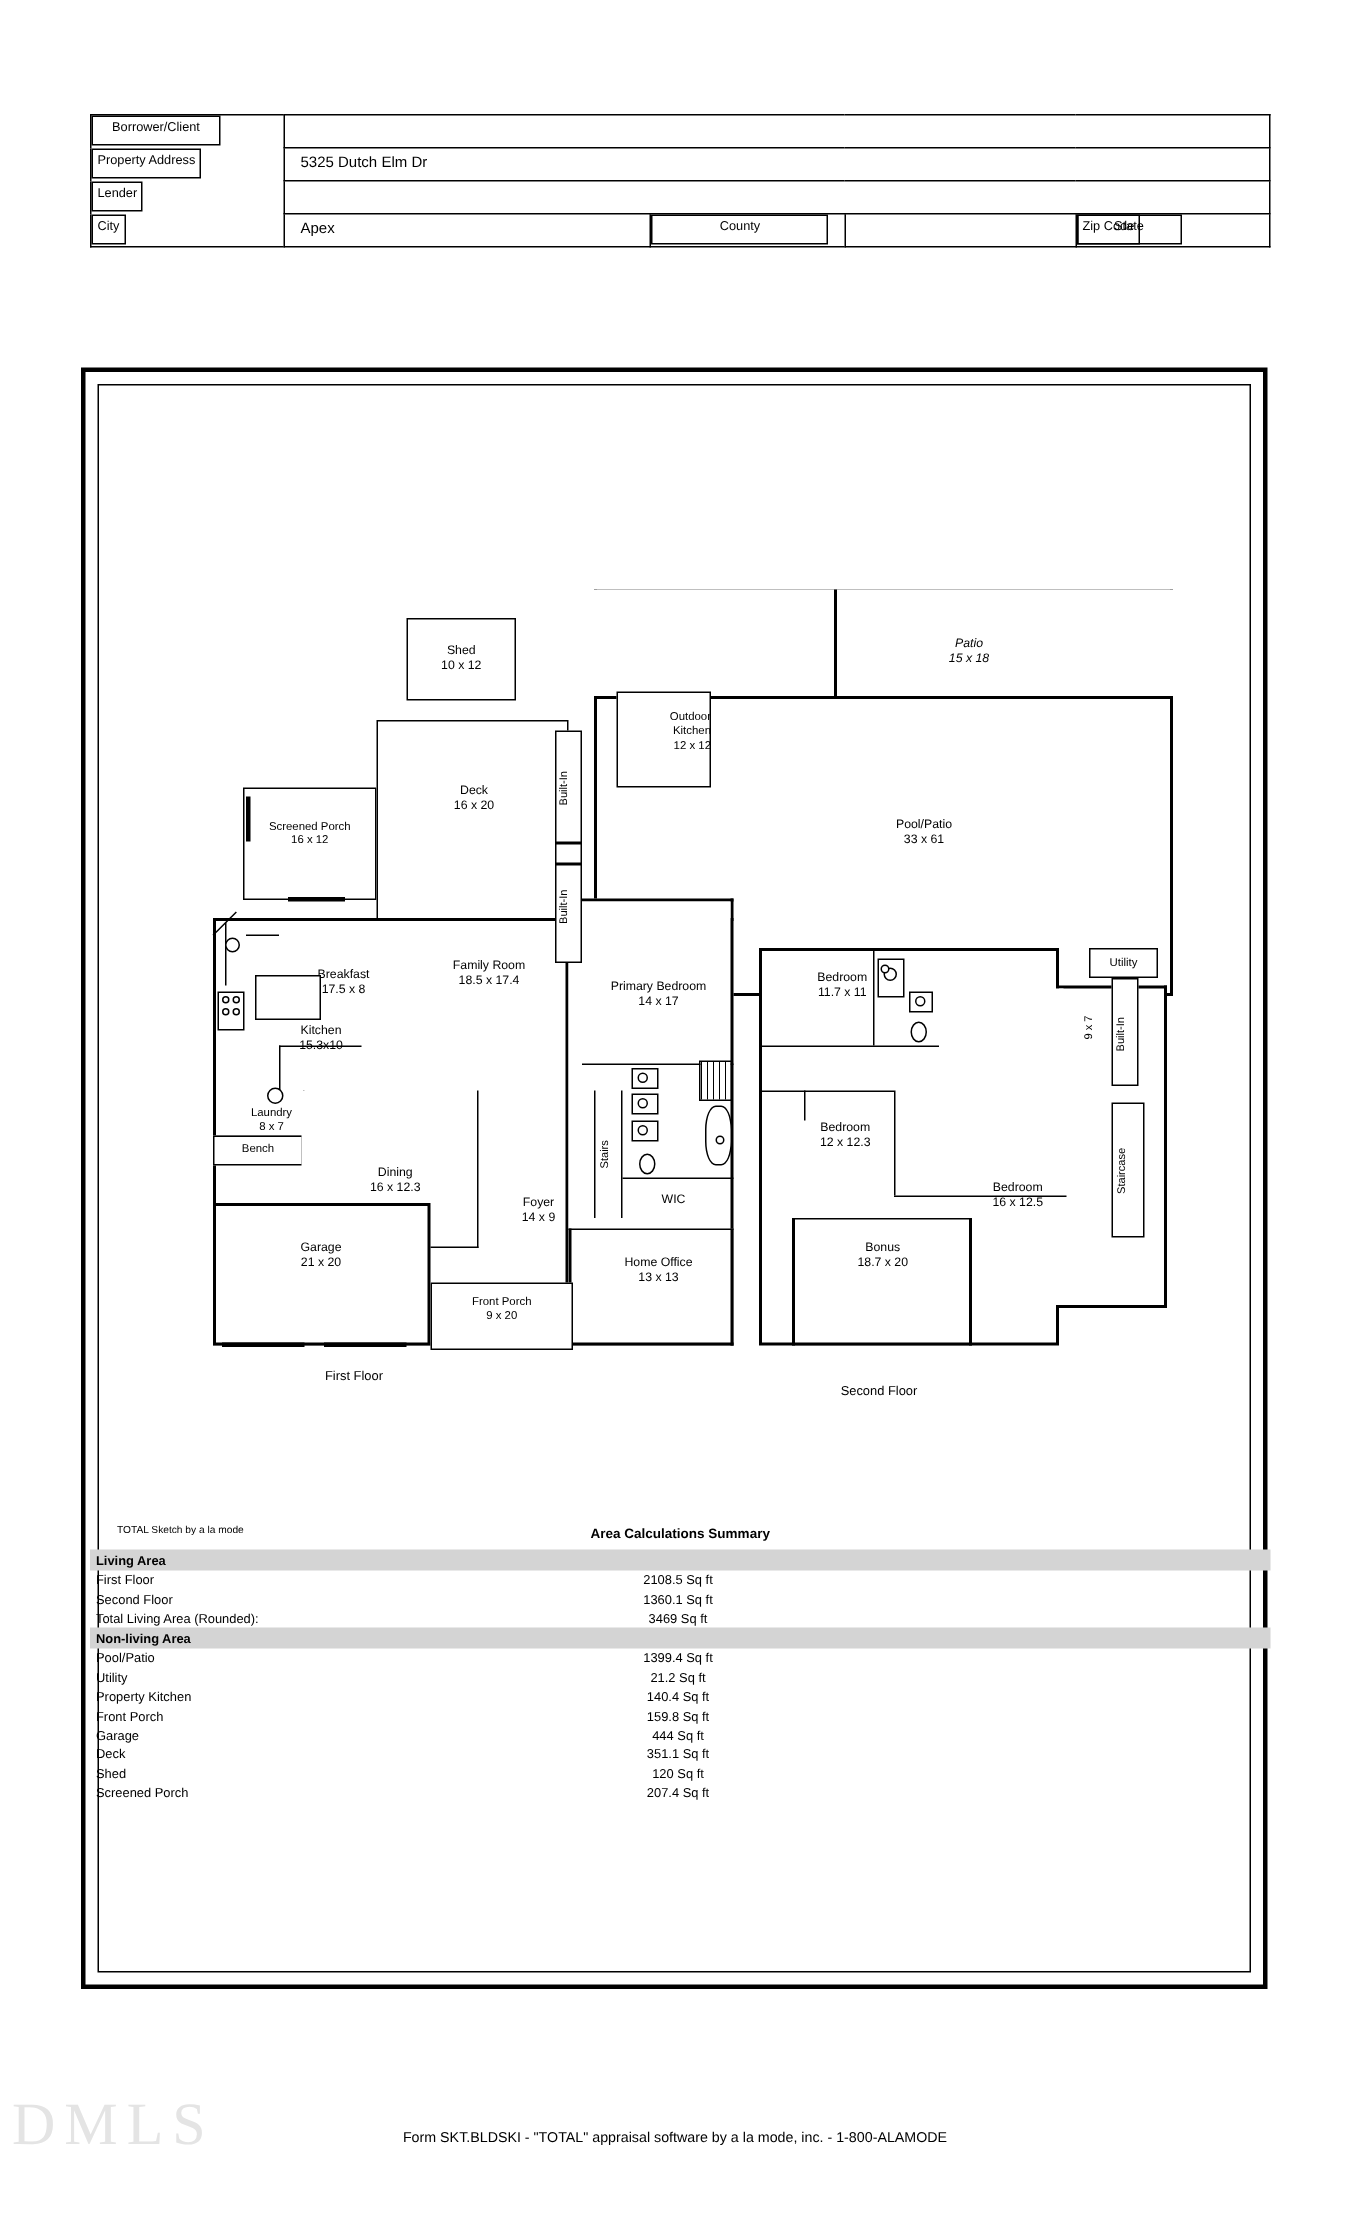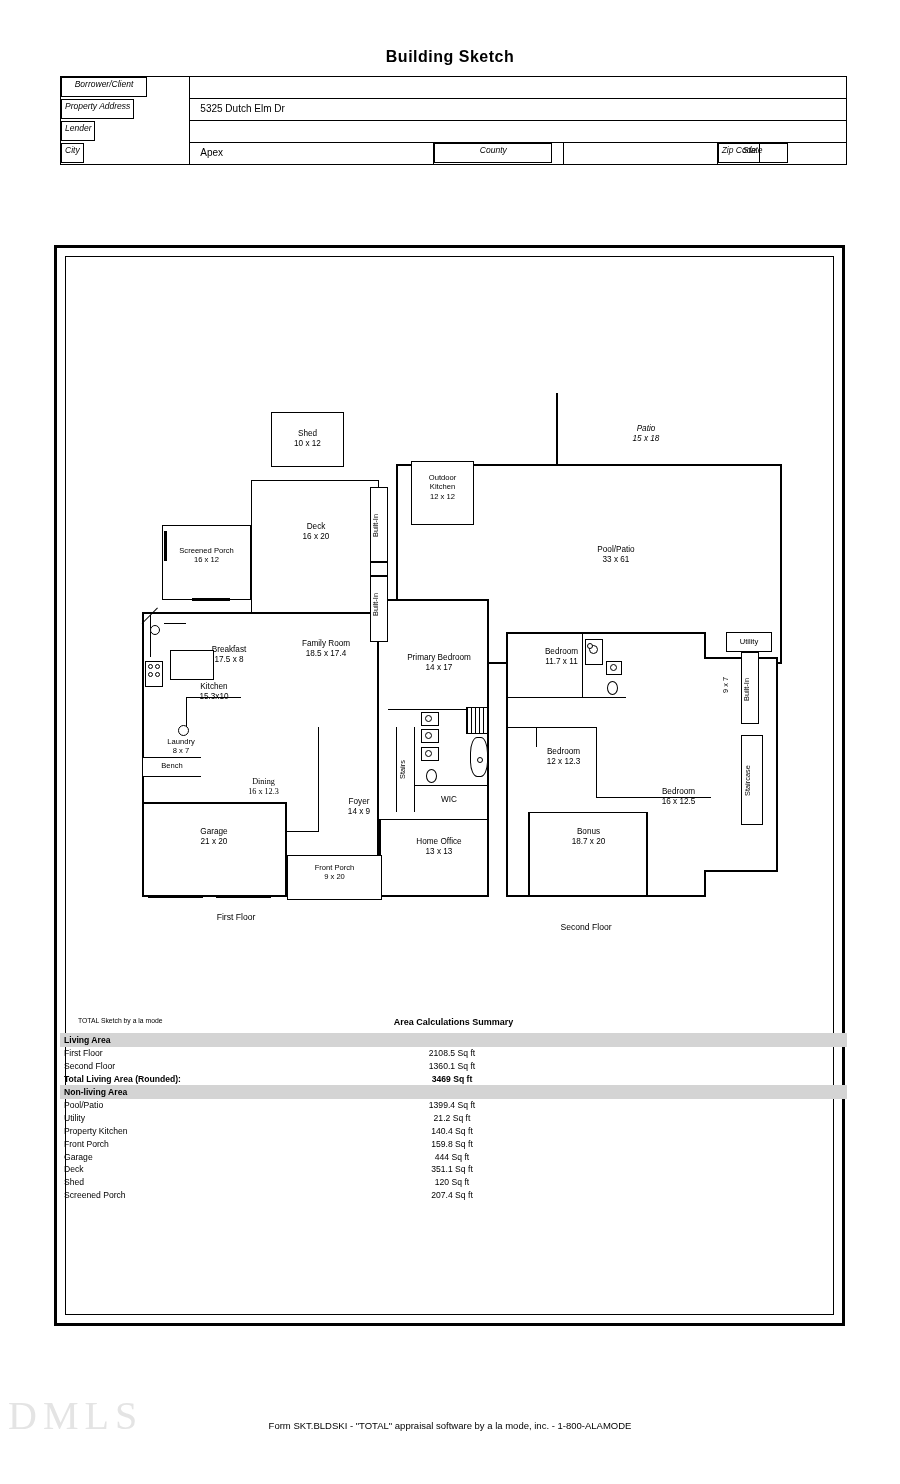--- a/index.html
+++ b/index.html
@@ -5,21 +5,21 @@
   html,body{margin:0;padding:0;background:#ffffff;}
   body{width:900px;height:1484px;position:relative;font-family:"Liberation Sans",sans-serif;color:#000;}
   .page{position:absolute;inset:0;}
 
   
   .title{position:absolute;top:48px;left:0;width:900px;text-align:center;font-size:16px;font-weight:bold;letter-spacing:.5px;}
 
   
   .hdr{position:absolute;left:60px;top:76px;width:787px;border:1px solid #000;border-collapse:collapse;font-size:9px;}
   .hdr td{border:1px solid #000;padding:1px 3px;height:16px;vertical-align:top;}
-  .hdr .lbl{font-size:8.5px;font-style:italic;}
+  .hdr .lbl{font-size:8.5px;}
   .hdr .val{font-size:10px;padding-left:10px;padding-top:4px;font-weight:normal;}
 
   
   .frame{position:absolute;left:54px;top:245px;width:791px;height:1081px;border:3px solid #000;box-sizing:border-box;background:#fff;}
   .inner{position:absolute;left:8px;top:8px;right:8px;bottom:8px;border:1px solid #000;box-sizing:border-box;}
 
   
   .sketch{position:absolute;left:0;top:0;width:775px;height:790px;}
 
   .rm{position:absolute;box-sizing:border-box;border:1px solid #000;background:#fff;}
@@ -36,32 +36,31 @@
 
   
   .totalnote{position:absolute;left:12px;top:760px;font-size:6.8px;}
   .acs{position:absolute;left:0;top:760px;width:775px;text-align:center;font-size:9px;font-weight:bold;}
 
   
   .calc{position:absolute;left:60px;top:1033px;width:787px;font-size:8.6px;}
   .calc .band{background:#d4d4d4;font-weight:bold;padding:1px 4px;height:12px;line-height:12px;}
   .calc .row{position:relative;height:12.8px;line-height:12.8px;padding-left:4px;}
   .calc .row .v{position:absolute;left:332px;width:120px;text-align:center;}
-  .calc .row.bold{font-weight:bold;}
+  .calc .row.bold{font-weight:normal;}
 
   
   .dmls{position:absolute;left:8px;top:1392px;font-size:40px;color:#e4e4e4;letter-spacing:6px;font-family:"Liberation Serif",serif;}
   .formline{position:absolute;top:1420px;left:0;width:900px;text-align:center;font-size:9.5px;}
 </style>
 </head>
 <body>
 
 <div class="page">
 
-  <div class="title">Building Sketch</div>
 
   <table class="hdr">
     <tbody>
         <tr>
       <td class="lbl" style="width:78px">Borrower/Client</td>
       <td class="val" colspan="5"></td>
     </tr>
     <tr>
       <td class="lbl">Property Address</td>
       <td class="val" colspan="5">5325 Dutch Elm Dr</td>
@@ -100,21 +99,21 @@
         <div class="lbl" style="left:520px;top:167px;width:120px;font-style:italic;">
           <span>Patio</span><br><span>15 x 18</span>
         </div>
 
         <div class="rm thick" style="left:330px;top:207px;width:386px;height:200px;"></div>
         <div class="lbl" style="left:470px;top:288px;width:160px;">
           <span>Pool/Patio</span><br><span>33 x 61</span>
         </div>
 
         <div class="rm" style="left:345px;top:204px;width:63px;height:64px;background:#fff;"></div>
-        <div class="lbl sm" style="left:345px;top:216px;width:63px;">
+        <div class="lbl sm" style="left:345px;top:216px;width:63px;text-align:right;">
           <span>Outdoor</span><br><span>Kitchen</span><br><span>12 x 12</span>
         </div>
 
         <div class="rm" style="left:185px;top:223px;width:128px;height:150px;"></div>
         <div class="lbl" style="left:205px;top:265px;width:90px;">
           <span>Deck</span><br><span>16 x 20</span>
         </div>
 
         <div class="rm" style="left:96px;top:268px;width:89px;height:75px;"></div>
         <div class="lbl sm" style="left:96px;top:289px;width:89px;">
@@ -197,21 +196,21 @@
         <div class="rm" style="left:76px;top:500px;width:60px;height:20px;"></div>
         <div class="lbl sm" style="left:76px;top:504px;width:60px;">Bench</div>
 
         <div class="line" style="left:136px;top:470px;width:1px;height:55px;"></div>
         <div class="line" style="left:136px;top:525px;width:70px;height:1px;"></div>
         <div class="fixr" style="left:160px;top:505px;width:11px;height:14px;"></div>
         <div class="fix" style="left:176px;top:503px;width:16px;height:16px;"></div>
         <div class="fixr" style="left:180px;top:507px;width:8px;height:8px;"></div>
 
         <div class="rm" style="left:135px;top:470px;width:118px;height:105px;border-top:none;border-left:none;"></div>
-        <div class="lbl" style="left:150px;top:520px;width:95px;font-family:Liberation Serif, serif;">
+        <div class="lbl" style="left:150px;top:520px;width:95px;">
           <span>Dining</span><br><span>16 x 12.3</span>
         </div>
 
         <div class="lbl" style="left:260px;top:540px;width:66px;">
           <span>Foyer</span><br><span>14 x 9</span>
         </div>
 
         <div class="rm thick" style="left:76px;top:545px;width:145px;height:95px;"></div>
         <div class="lbl" style="left:100px;top:570px;width:96px;">
           <span>Garage</span><br><span>21 x 20</span>

